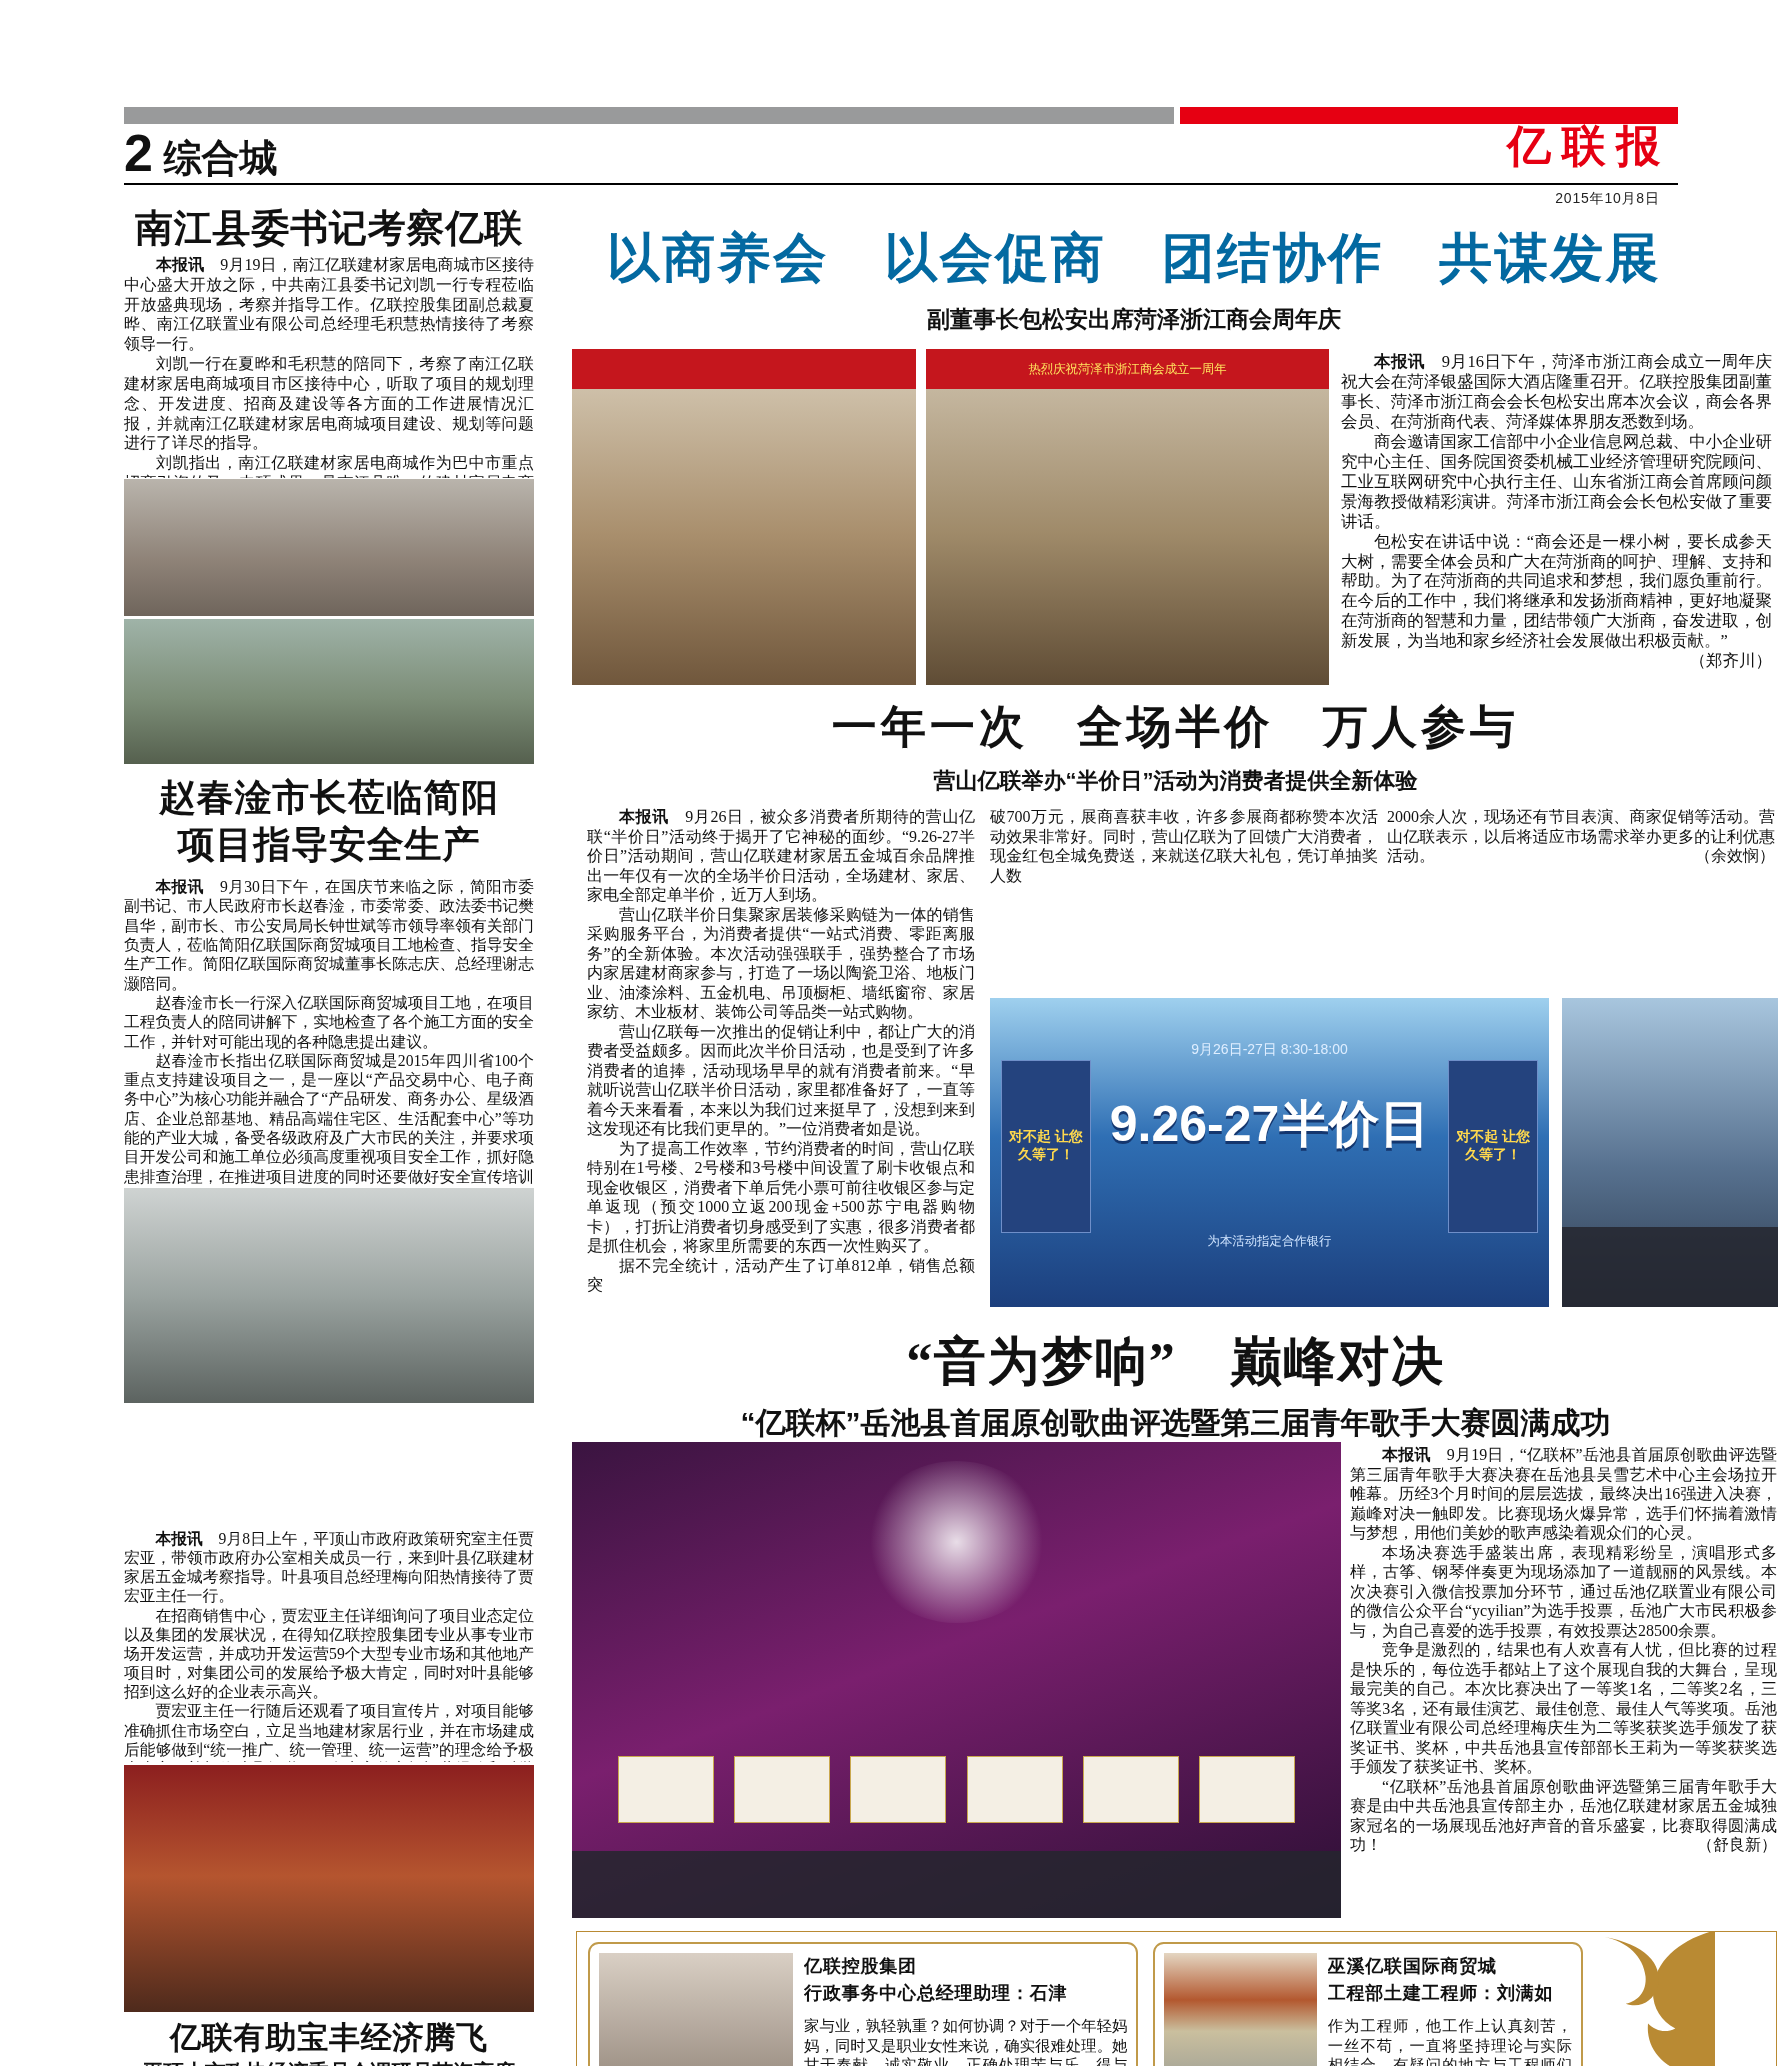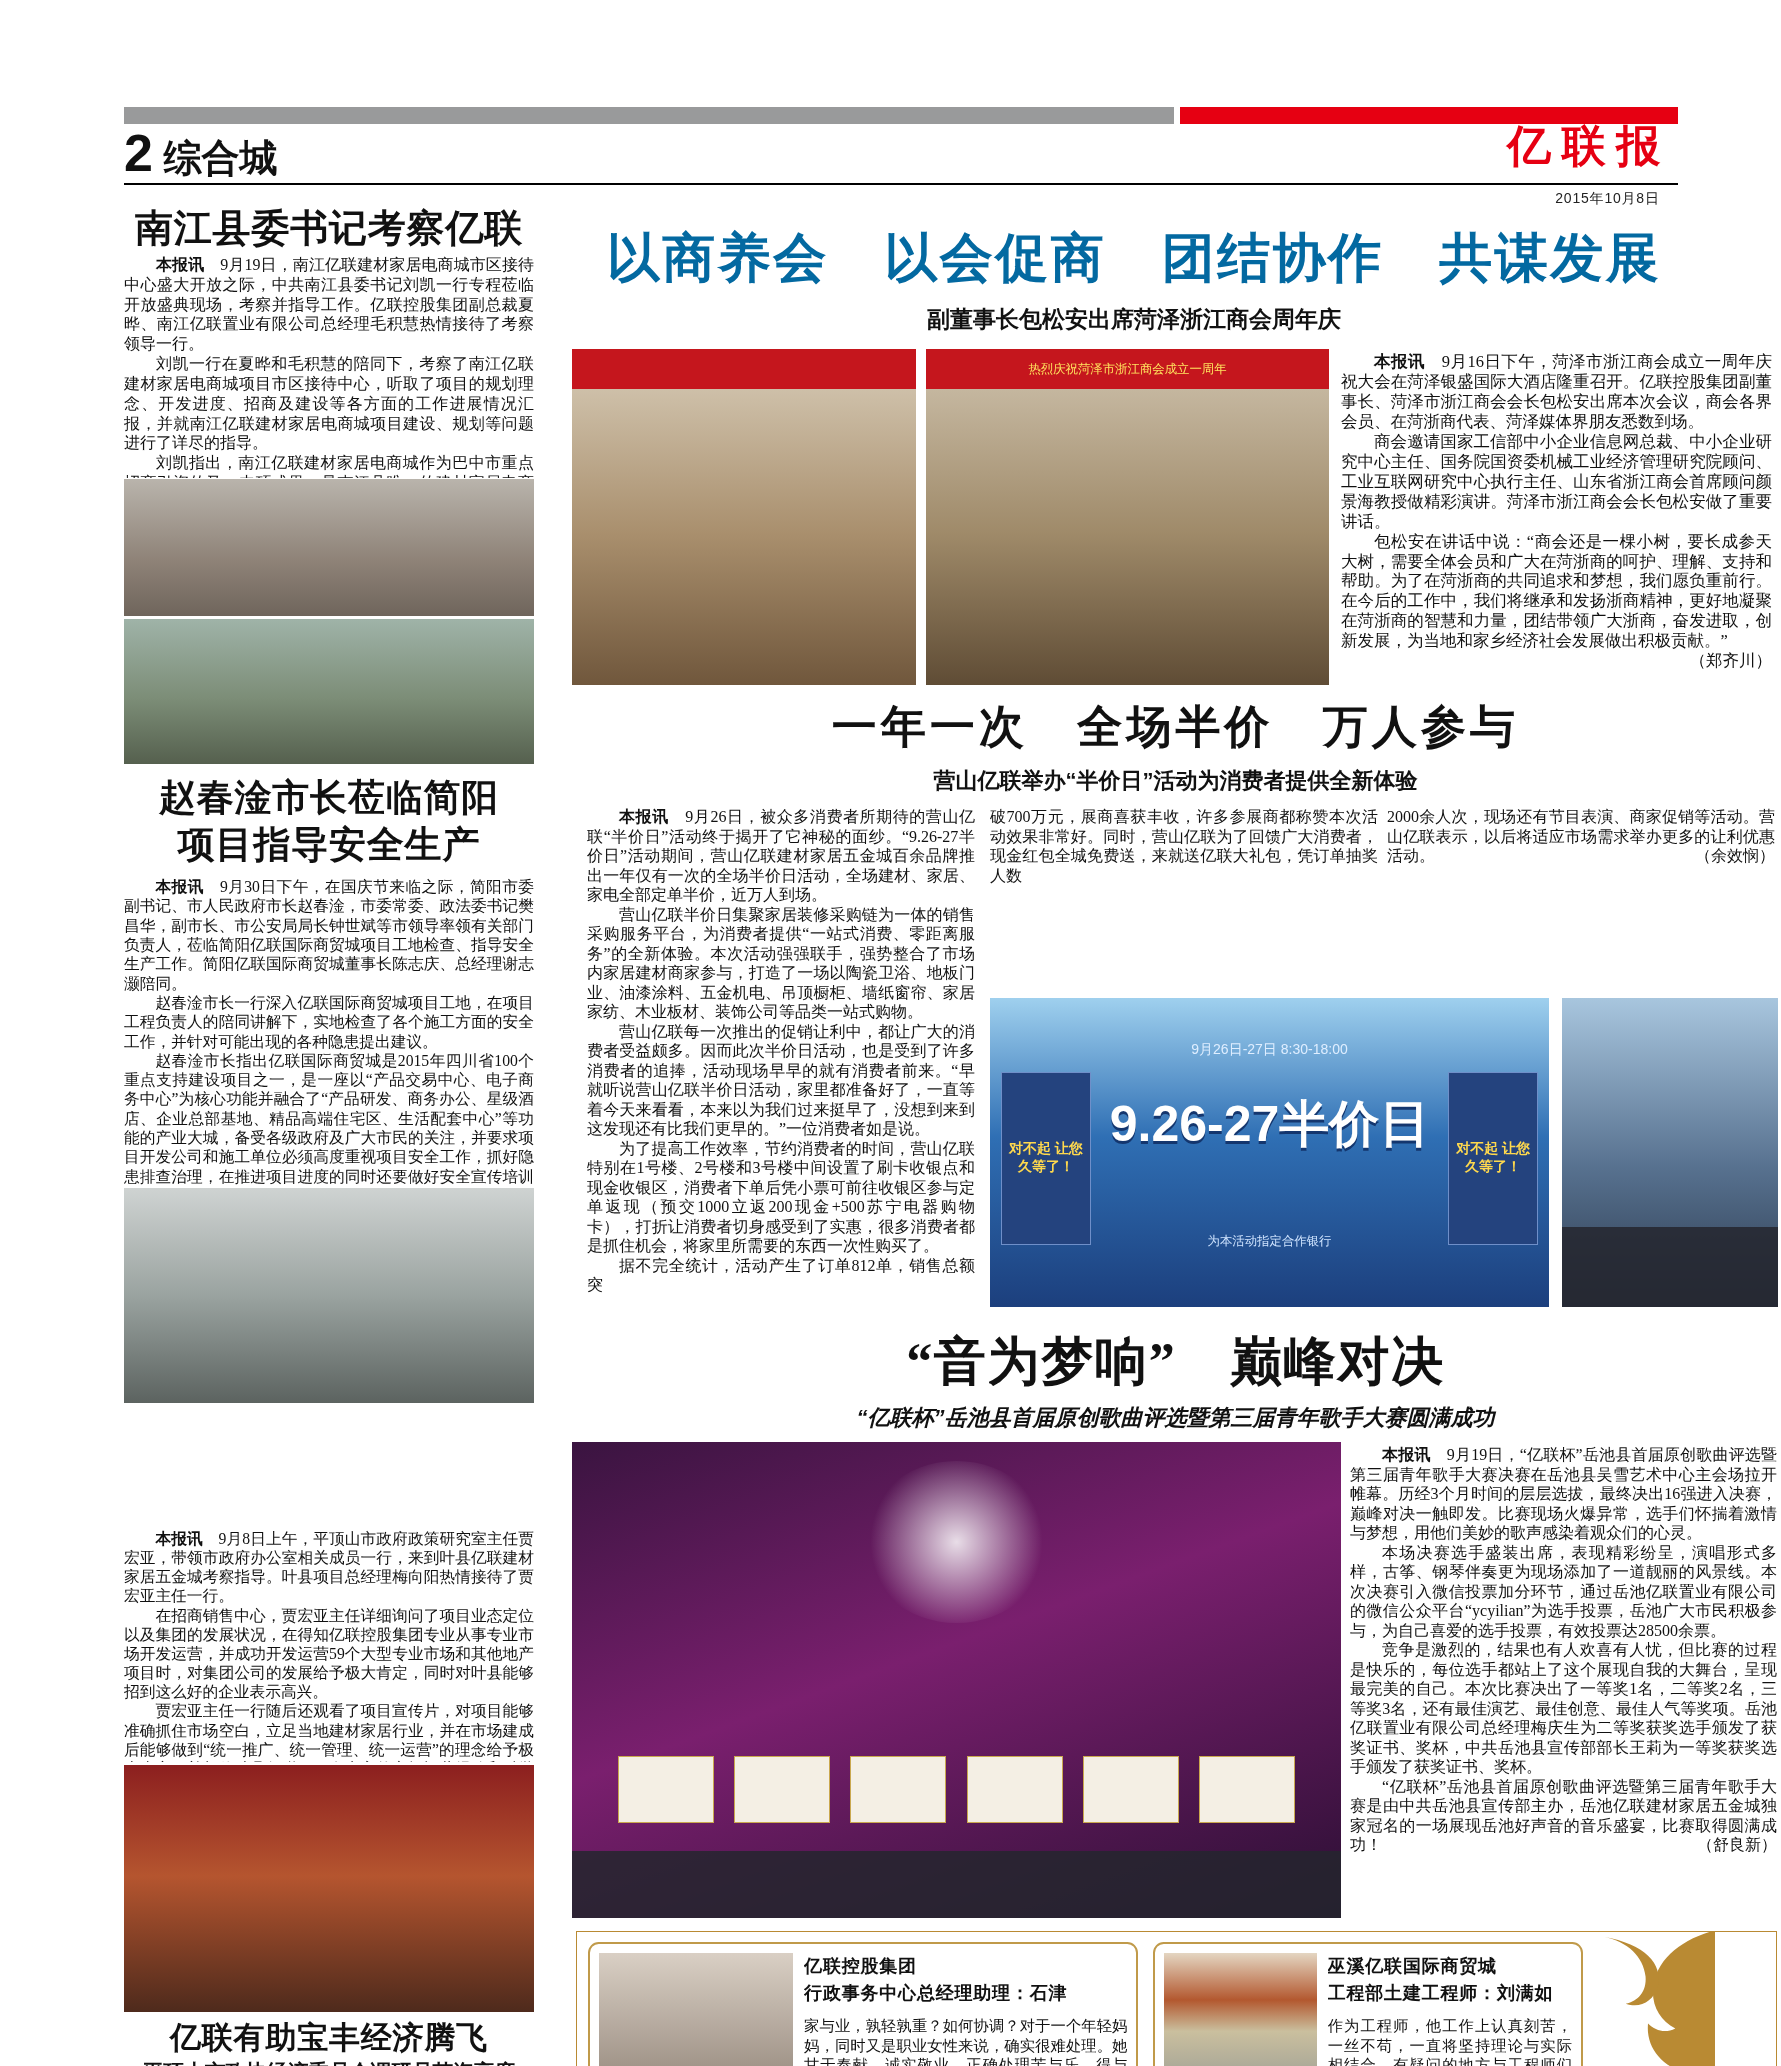--- a/index.html
+++ b/index.html
@@ -40,21 +40,21 @@
   #heze-title{position:absolute;left:574px;top:223px;width:1120px;font-size:53px;color:#0369a1;letter-spacing:2.5px;}
   #heze-sub{position:absolute;left:574px;top:296px;width:1120px;font-size:23px;margin-top:8px;}
   #heze-body{position:absolute;left:1341px;top:352px;width:431px;height:348px;font-size:16.5px;line-height:1.21;}
   #banjia-title{position:absolute;left:574px;top:697px;width:1203px;font-size:45px;letter-spacing:4.1px;}
   #banjia-sub{position:absolute;left:574px;top:766px;width:1203px;font-size:22px;}
   .banjia-col{position:absolute;width:388px;font-size:16px;line-height:1.22;}
   #banjia-col1{left:587px;top:807px;height:500px;}
   #banjia-col2{left:990px;top:807px;height:165px;}
   #banjia-col3{left:1387px;top:807px;height:165px;}
   #gesai-title{position:absolute;left:574px;top:1327px;width:1203px;font-size:52px;letter-spacing:1.7px;}
-  #gesai-sub{position:absolute;left:574px;top:1403px;width:1203px;font-size:22px;font-style:italic;}
+  #gesai-sub{position:absolute;left:574px;top:1403px;width:1203px;font-size:30px;}
   #gesai-body{position:absolute;left:1350px;top:1445px;width:427px;height:430px;font-size:16px;line-height:1.22;}
   
   .ph{position:absolute;overflow:hidden;background:#c9c4bb;}
   .ph .strip{position:absolute;left:0;right:0;top:0;height:12%;background:#c5161d;color:#ffe45e;
              font-size:12.4px;display:flex;align-items:center;justify-content:center;white-space:nowrap;overflow:hidden;
              font-family:"Liberation Sans","DejaVu Sans",sans-serif;}
   #ph-a1-walk{left:124px;top:479px;width:410px;height:137px;background:linear-gradient(180deg,#b9b4ac,#8e8277 60%,#6f655c);}
   #ph-a1-model{left:124px;top:619px;width:410px;height:145px;background:linear-gradient(180deg,#9fb3a8,#7c8d77 55%,#55604e);}
   #ph-a2-site{left:124px;top:1188px;width:410px;height:215px;background:linear-gradient(180deg,#cfd3d2,#9aa3a0 50%,#5c6360);}
   #ph-a3-banquet{left:124px;top:1765px;width:410px;height:247px;background:linear-gradient(180deg,#8c1f1f,#b5552f 45%,#4e2a1c);}
@@ -68,21 +68,21 @@
   .boards{position:absolute;left:6%;right:6%;bottom:20%;height:14%;display:flex;gap:3%;}
   .boards i{flex:1;background:#f4efe4;border:1.2px solid #caa84e;}
   .bannertext{position:absolute;left:0;right:0;text-align:center;color:#fff;
               font-family:"Liberation Sans","DejaVu Sans",sans-serif;font-weight:bold;}
   #ph-banner .t1{top:14%;font-size:14px;color:#dfeeff;font-weight:normal;}
   #ph-banner .t2{top:30%;font-size:50px;text-shadow:0 2.5px 0 #14366e;}
   #ph-banner .t3{top:58%;font-size:22px;color:#ffe45e;}
   #ph-banner .t4{top:76%;font-size:12.4px;color:#cfe4ff;font-weight:normal;}
   .sideboard{position:absolute;top:20%;width:16%;height:56%;background:#24437e;border:1.2px solid #6f8fc9;
              color:#ffd94d;font-size:14px;font-weight:bold;display:flex;align-items:center;justify-content:center;
-             text-align:center;padding:2.5px;box-sizing:border-box;font-family:"Liberation Sans","DejaVu Sans",sans-serif;margin-top:12px;}
+             text-align:center;padding:2.5px;box-sizing:border-box;font-family:"Liberation Sans","DejaVu Sans",sans-serif;}
   .sideboard.l{left:2%;} .sideboard.r{right:2%;}
   
   #mingpian{position:absolute;left:576px;top:1931px;width:1201px;height:588px;}
   #mp-frame{position:absolute;inset:0;border:1.7px solid #b98a33;}
   .mp-card{position:absolute;background:#fff;border:2.1px solid #c09a4a;border-radius:10.7px;
            display:flex;gap:10.7px;padding:9px;box-sizing:border-box;}
   #card1{left:12.4px;top:10.7px;width:550px;height:275px;}
   #card2{left:577px;top:10.7px;width:430px;height:283px;}
   .mp-photo{flex:0 0 auto;height:100%;}
   #card1 .mp-photo{width:194px;background:linear-gradient(180deg,#d9cfc4,#8f8276 60%,#4a413a);}

